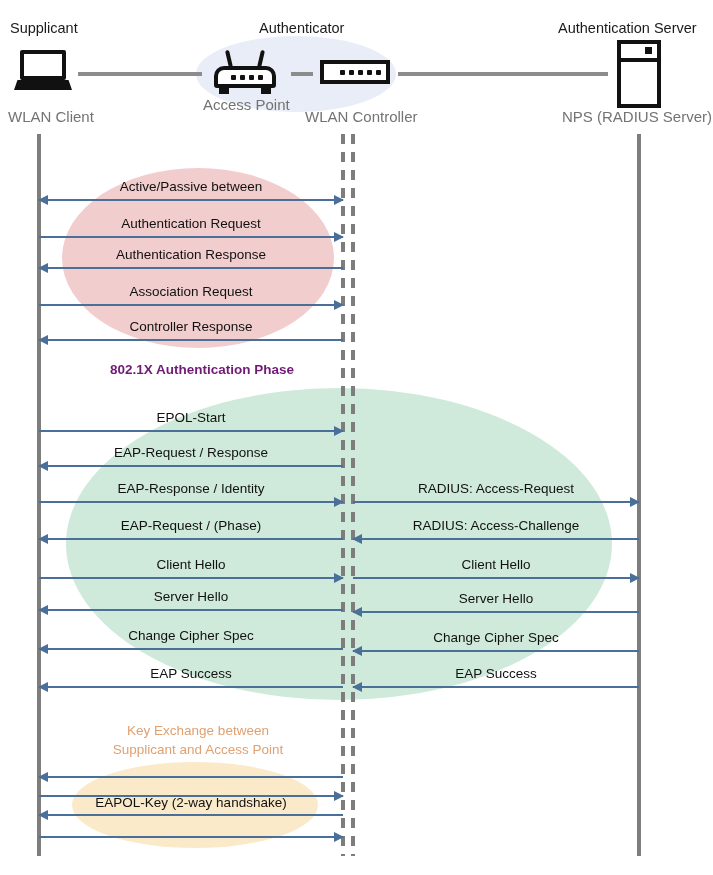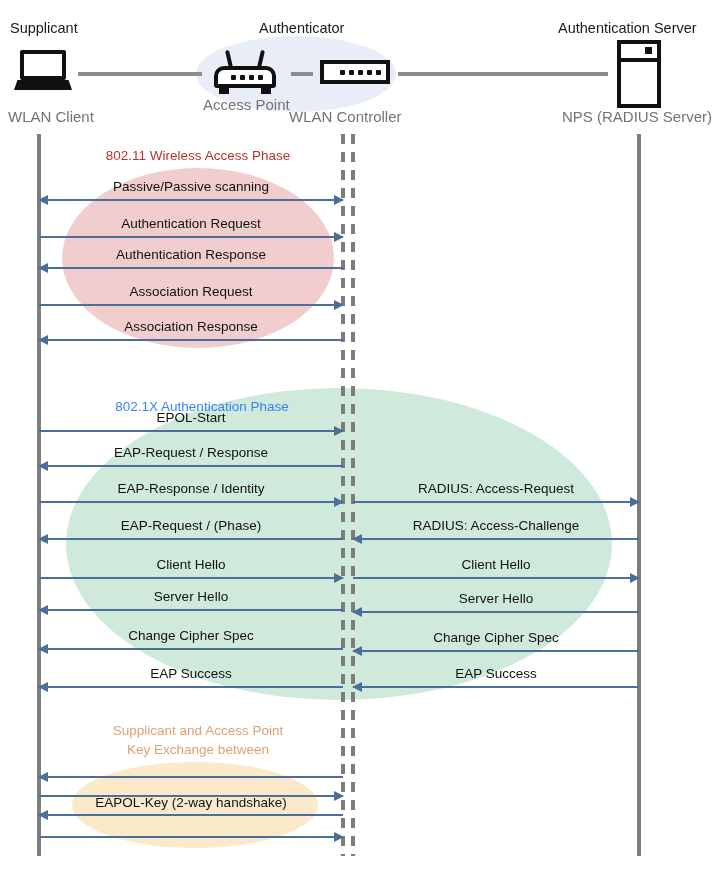--- a/index.html
+++ b/index.html
@@ -169,64 +169,63 @@
   </div>
 
   <div class="icon" style="left:617px;top:40px;width:44px;height:68px;">
     <div class="srv-outer"></div>
     <div class="srv-div"></div>
     <div class="srv-led"></div>
   </div>
 
   <div class="role-sub" style="left:8px;top:108px;">WLAN Client</div>
   <div class="role-sub" style="left:203px;top:96px;">Access Point</div>
-  <div class="role-sub" style="left:289px;top:108px;">WLAN Controller</div>
+  <div class="role-sub" style="left:305px;top:108px;">WLAN Controller</div>
   <div class="role-sub" style="left:562px;top:108px;">NPS (RADIUS Server)</div>
 
   <div class="lifeline-solid" style="left:37px;top:134px;height:722px;"></div>
   <div class="lifeline-dash" style="left:341px;top:134px;height:722px;"></div>
   <div class="lifeline-dash" style="left:351px;top:134px;height:722px;"></div>
   <div class="lifeline-solid" style="left:637px;top:134px;height:722px;"></div>
 
   <div class="phase-ellipse" style="left:62px;top:168px;width:272px;height:180px;background:#f2cdcd;"></div>
   <div class="phase-ellipse" style="left:66px;top:388px;width:546px;height:312px;background:#cfeada;"></div>
   <div class="phase-ellipse" style="left:72px;top:762px;width:246px;height:86px;background:#fbeaca;"></div>
 
-  <div class="phase-label" style="left:62px;top:146px;width:272px;color:#b5352f;">802.11 Wireless Access Phase</div>
-  <div class="phase-label" style="left:66px;top:397px;width:272px;color:#3b82f6;">802.1X Authentication Phase</div>
+  <div class="phase-label" style="left:66px;top:360px;width:272px;color:#701a75;font-weight:bold;">802.1X Authentication Phase</div>
   <div class="phase-label" style="left:62px;top:721px;width:272px;color:#e0a070;">
+    <div>Key Exchange between</div>
     <div>Supplicant and Access Point</div>
-    <div>Key Exchange between</div>
   </div>
 
   <div class="msg" style="left:39px;top:199px;width:304px;">
     <div class="msg-line"></div>
     <div class="arrow-head arrow-right"></div>
     <div class="arrow-head arrow-left"></div>
-    <div class="msg-label">Passive/Passive scanning</div>
+    <div class="msg-label">Active/Passive between</div>
   </div>
   <div class="msg" style="left:39px;top:236px;width:304px;">
     <div class="msg-line"></div>
     <div class="arrow-head arrow-right"></div>
     <div class="msg-label">Authentication Request</div>
   </div>
   <div class="msg" style="left:39px;top:267px;width:304px;">
     <div class="msg-line"></div>
     <div class="arrow-head arrow-left"></div>
     <div class="msg-label">Authentication Response</div>
   </div>
   <div class="msg" style="left:39px;top:304px;width:304px;">
     <div class="msg-line"></div>
     <div class="arrow-head arrow-right"></div>
     <div class="msg-label">Association Request</div>
   </div>
   <div class="msg" style="left:39px;top:339px;width:304px;">
     <div class="msg-line"></div>
     <div class="arrow-head arrow-left"></div>
-    <div class="msg-label">Association Response</div>
+    <div class="msg-label">Controller Response</div>
   </div>
 
   <div class="msg" style="left:39px;top:430px;width:304px;">
     <div class="msg-line"></div>
     <div class="arrow-head arrow-right"></div>
     <div class="msg-label">EPOL-Start</div>
   </div>
   <div class="msg" style="left:39px;top:465px;width:304px;">
     <div class="msg-line"></div>
     <div class="arrow-head arrow-left"></div>

